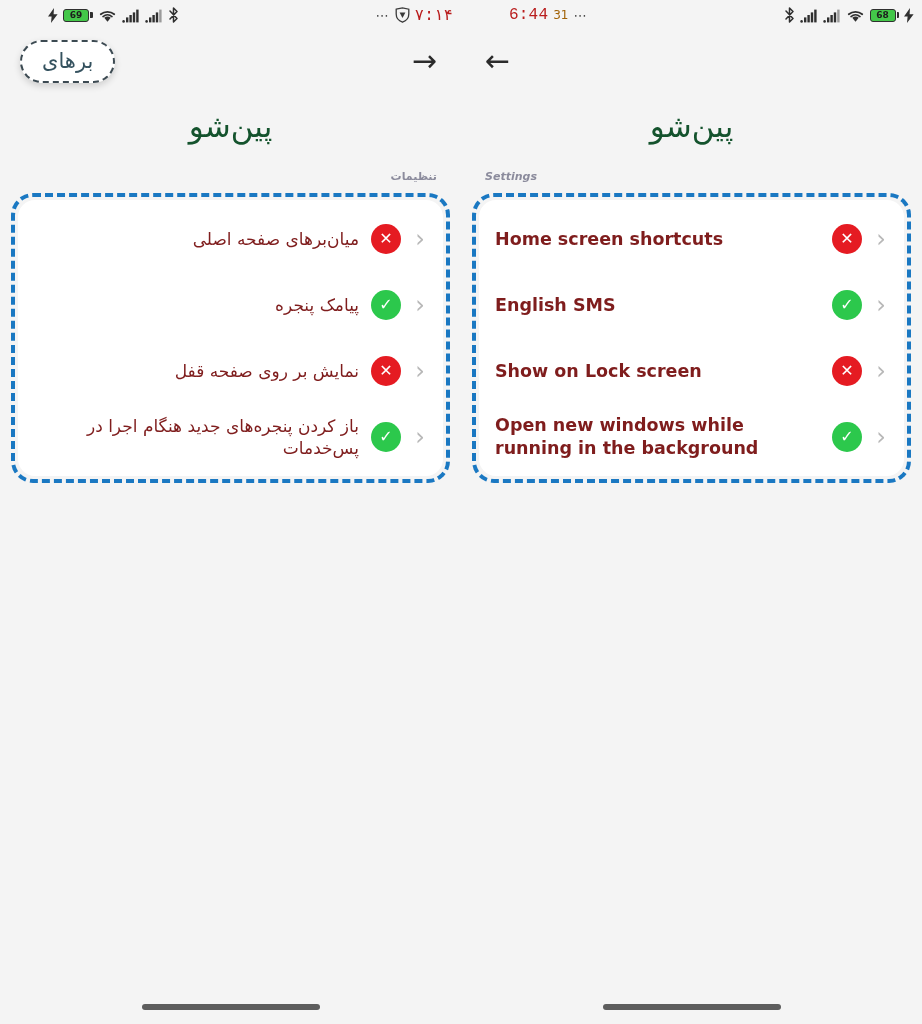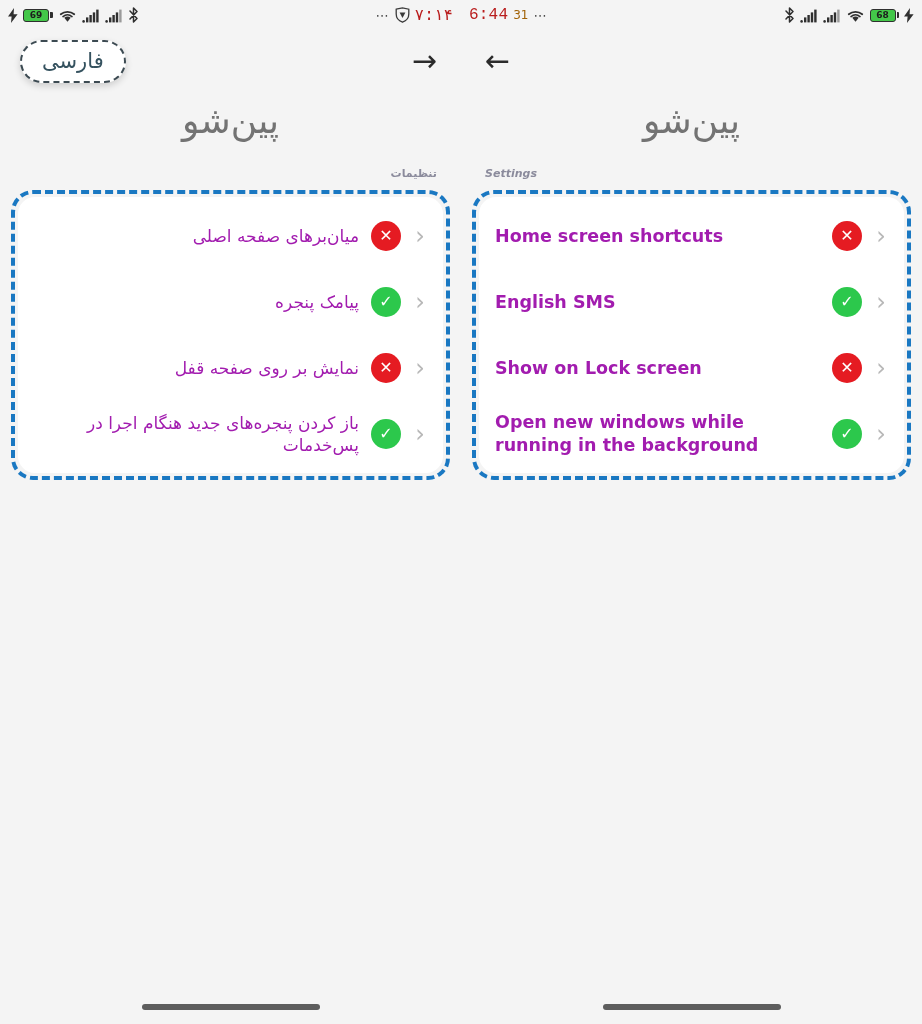--- a/index.html
+++ b/index.html
@@ -30,20 +30,21 @@
 
   
   .statusbar {
     height: 30px;
     display: flex;
     align-items: center;
     padding: 0 8px;
     box-sizing: border-box;
     font-size: 13px;
     color: #3a3a3a;
+    margin-left: 40px;
   }
   .sb-left, .sb-right {
     display: flex;
     align-items: center;
     gap: 5px;
   }
   .sb-spacer { flex: 1 1 auto; }
   .sb-time {
     font-size: 16px;
     color: #b91c1c;
@@ -120,23 +121,23 @@
     background: none;
     border: none;
     padding: 0 4px;
     cursor: pointer;
   }
   .topbar-spacer { flex: 1 1 auto; }
 
   
   .app-title {
     text-align: center;
-    font-size: 36px;
-    color: #737373;
-    margin-top: 8px;
+    font-size: 31px;
+    color: #14532d;
+    margin-top: 16px;
     font-family: "DejaVu Sans", sans-serif;
     letter-spacing: 0px;
   }
   .section-label {
     font-size: 11px;
     color: #8b8b9c;
     font-weight: bold;
     margin-top: 26px;
     padding: 0 24px;
   }
@@ -162,21 +163,21 @@
     align-items: center;
     min-height: 66px;
     padding: 6px 16px;
     box-sizing: border-box;
     gap: 12px;
   }
   .row-label {
     flex: 1 1 auto;
     font-size: 17.5px;
     font-weight: bold;
-    color: #a21caf;
+    color: #7f1d1d;
     line-height: 1.3;
   }
   .panel-rtl .row-label {
     text-align: right;
     font-weight: normal;
     font-size: 17px;
   }
   .panel-ltr .row-label { text-align: left; }
 
   .badge {
@@ -266,21 +267,21 @@
         <span class="sb-dots">⋯</span>
         <svg class="ico" width="15" height="16" viewBox="0 0 15 16">
           <path d="M1.2 2.2 L7.5 0.9 L13.8 2.2 V7 C13.8 11 10.8 14 7.5 15.2 C4.2 14 1.2 11 1.2 7 Z" stroke="#3a3a3a" stroke-width="1.3" fill="none"></path>
           <path d="M4.6 5.4 L7.5 11 L10.4 5.4 Z" fill="#3a3a3a"></path>
         </svg>
         <span class="sb-time">۷:۱۴</span>
       </div>
     </div>
 
     <div class="topbar" style="direction:ltr">
-      <span class="lang-pill lang-pill-fa">فارسی</span>
+      <span class="lang-pill lang-pill-fa">برهای</span>
       <span class="topbar-spacer"></span>
       <span class="nav-arrow">→</span>
     </div>
 
     <div class="app-title">پین‌شو</div>
     <div class="section-label">تنظیمات</div>
 
     <div class="card-highlight">
       <div class="card">
 

